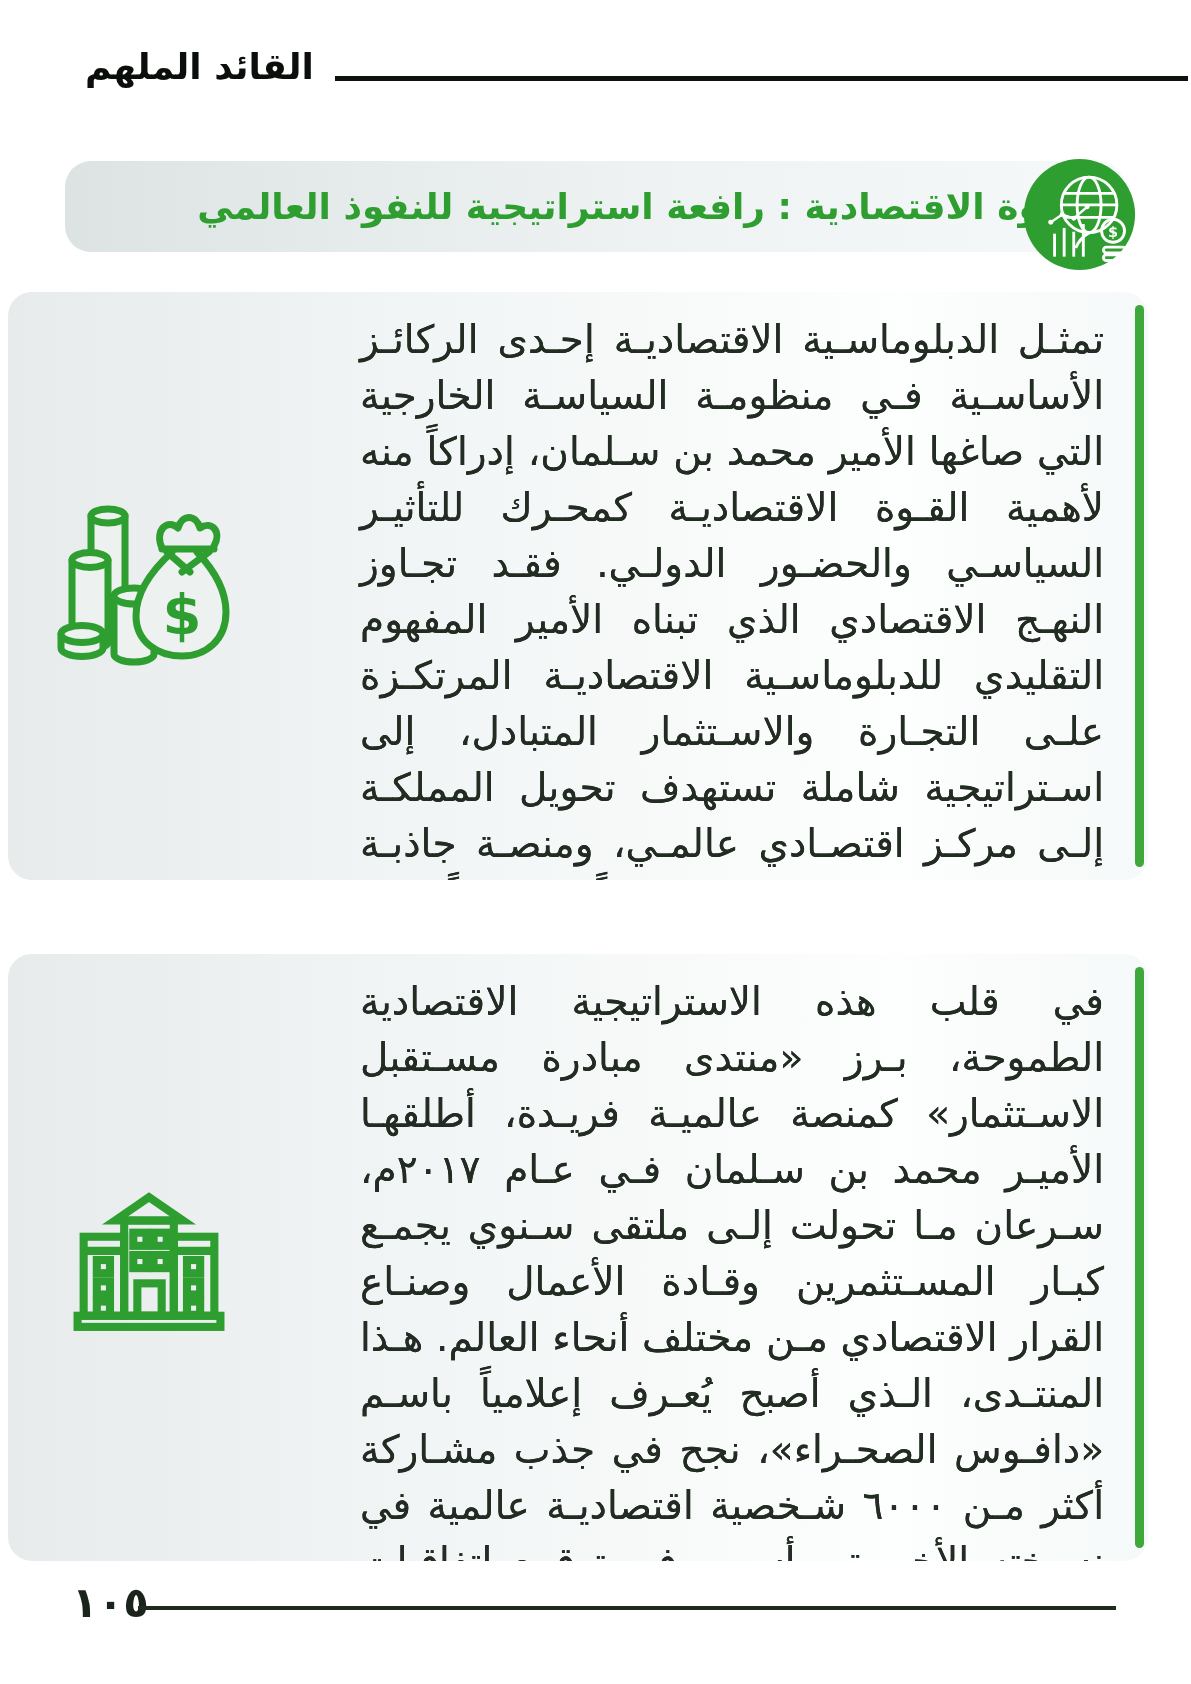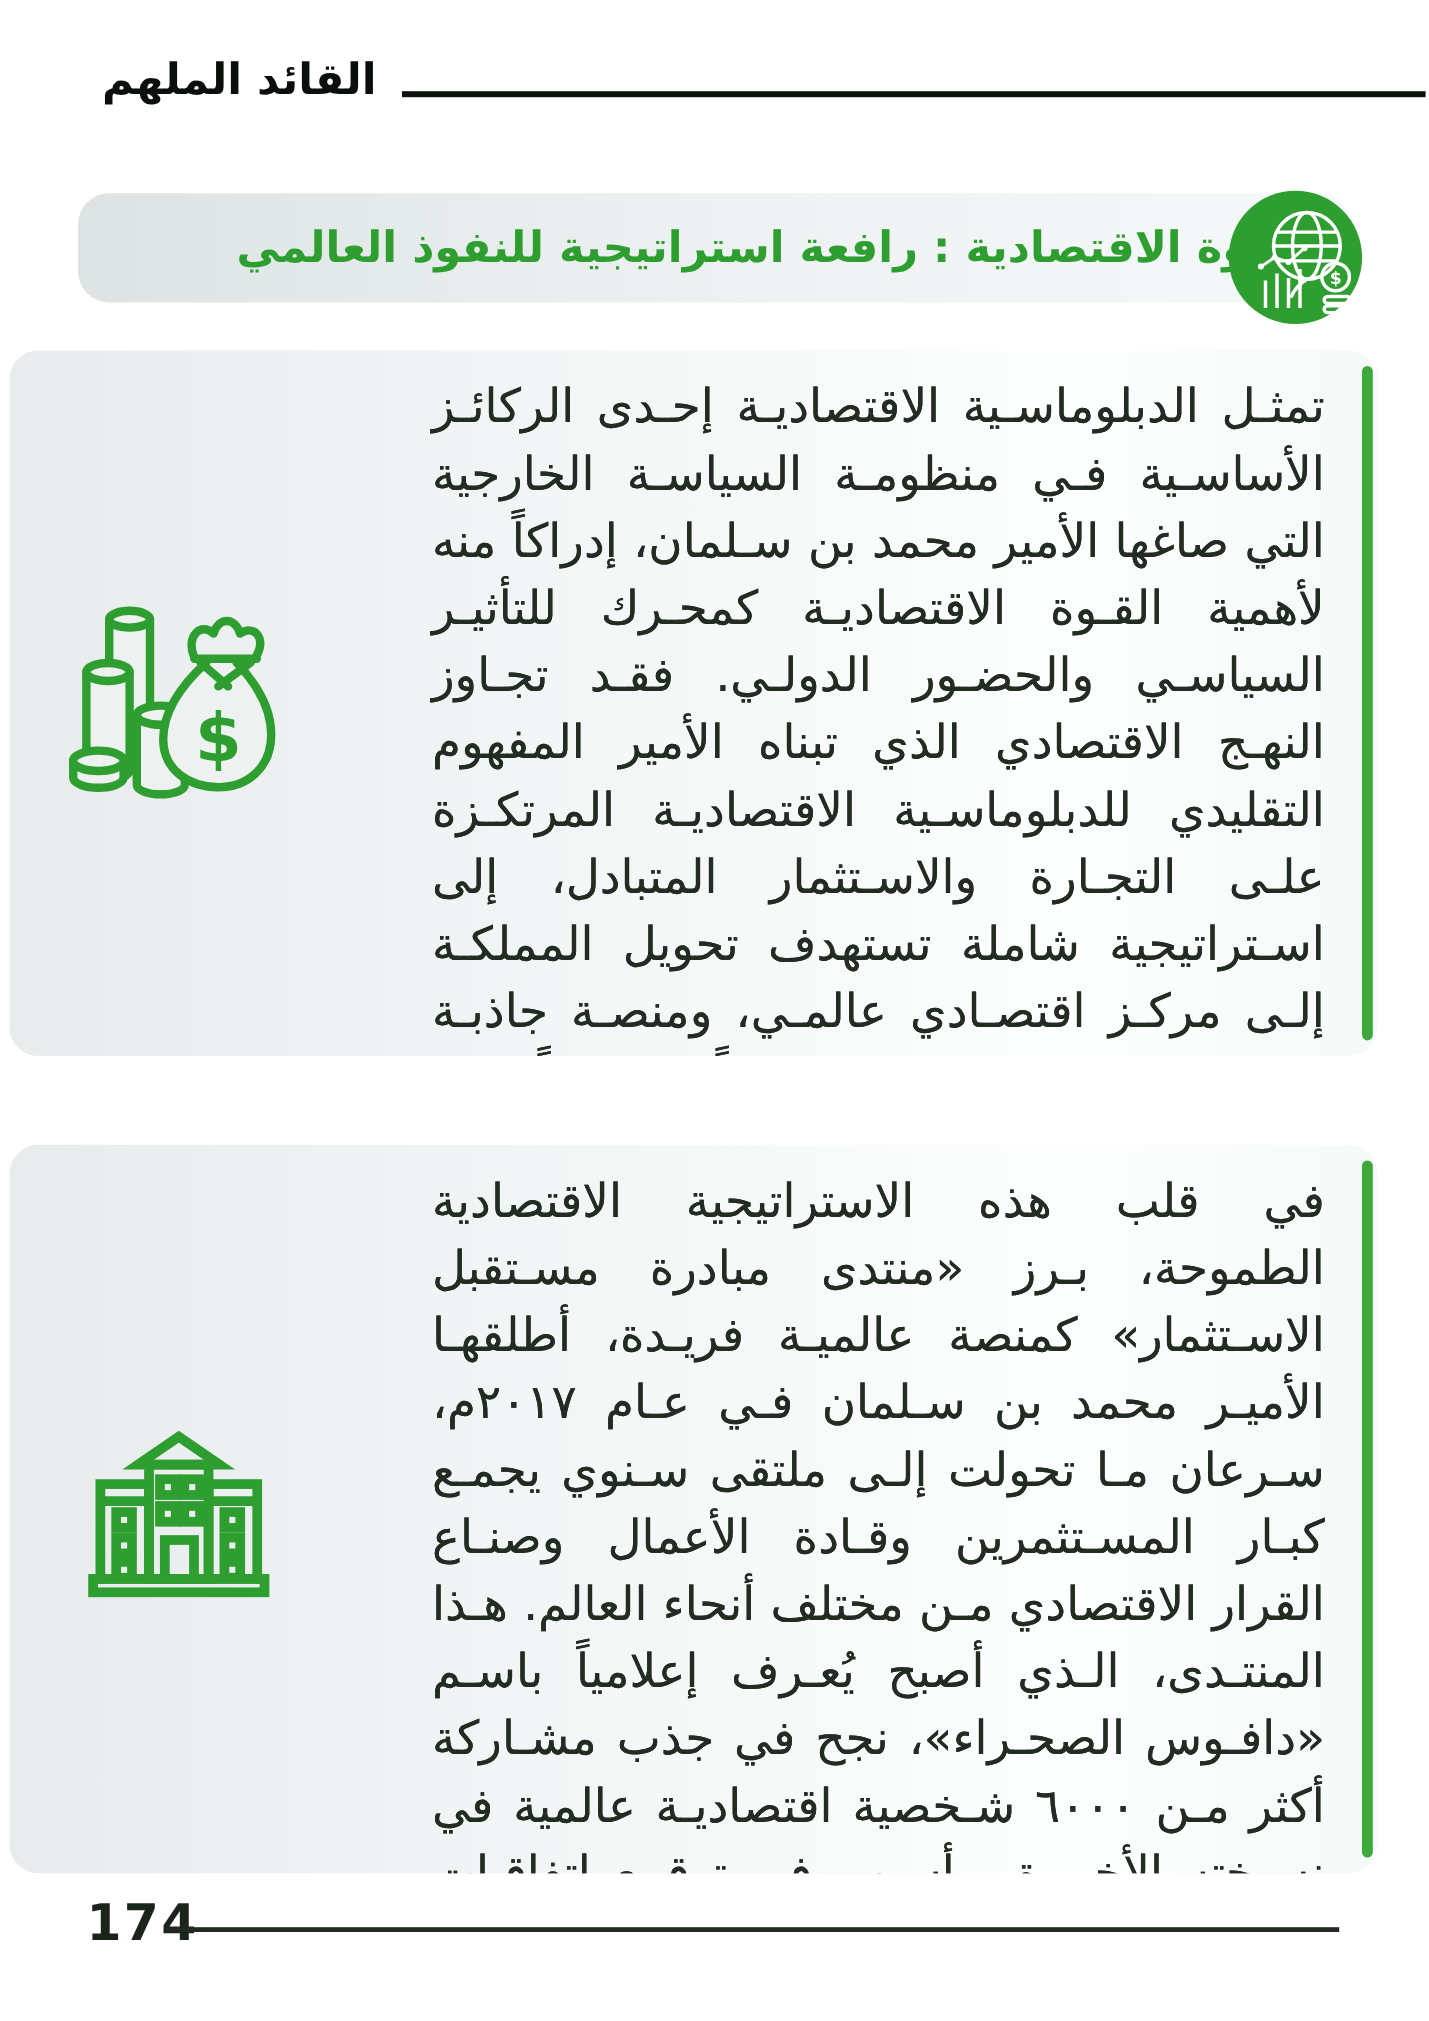--- a/index.html
+++ b/index.html
@@ -177,16 +177,16 @@
           <rect x="26" y="100" width="13" height="13"></rect>
           <rect x="26" y="120" width="13" height="13"></rect>
           <rect x="115" y="79" width="13" height="13"></rect>
           <rect x="115" y="100" width="13" height="13"></rect>
           <rect x="115" y="120" width="13" height="13"></rect>
         </g>
       </svg>
     </div>
   </article>
 
-  <div class="page-number">174</div>
+  <div class="page-number">١٠٥</div>
   <div class="foot-rule"></div>
 
 </div>
 
 </body></html>

